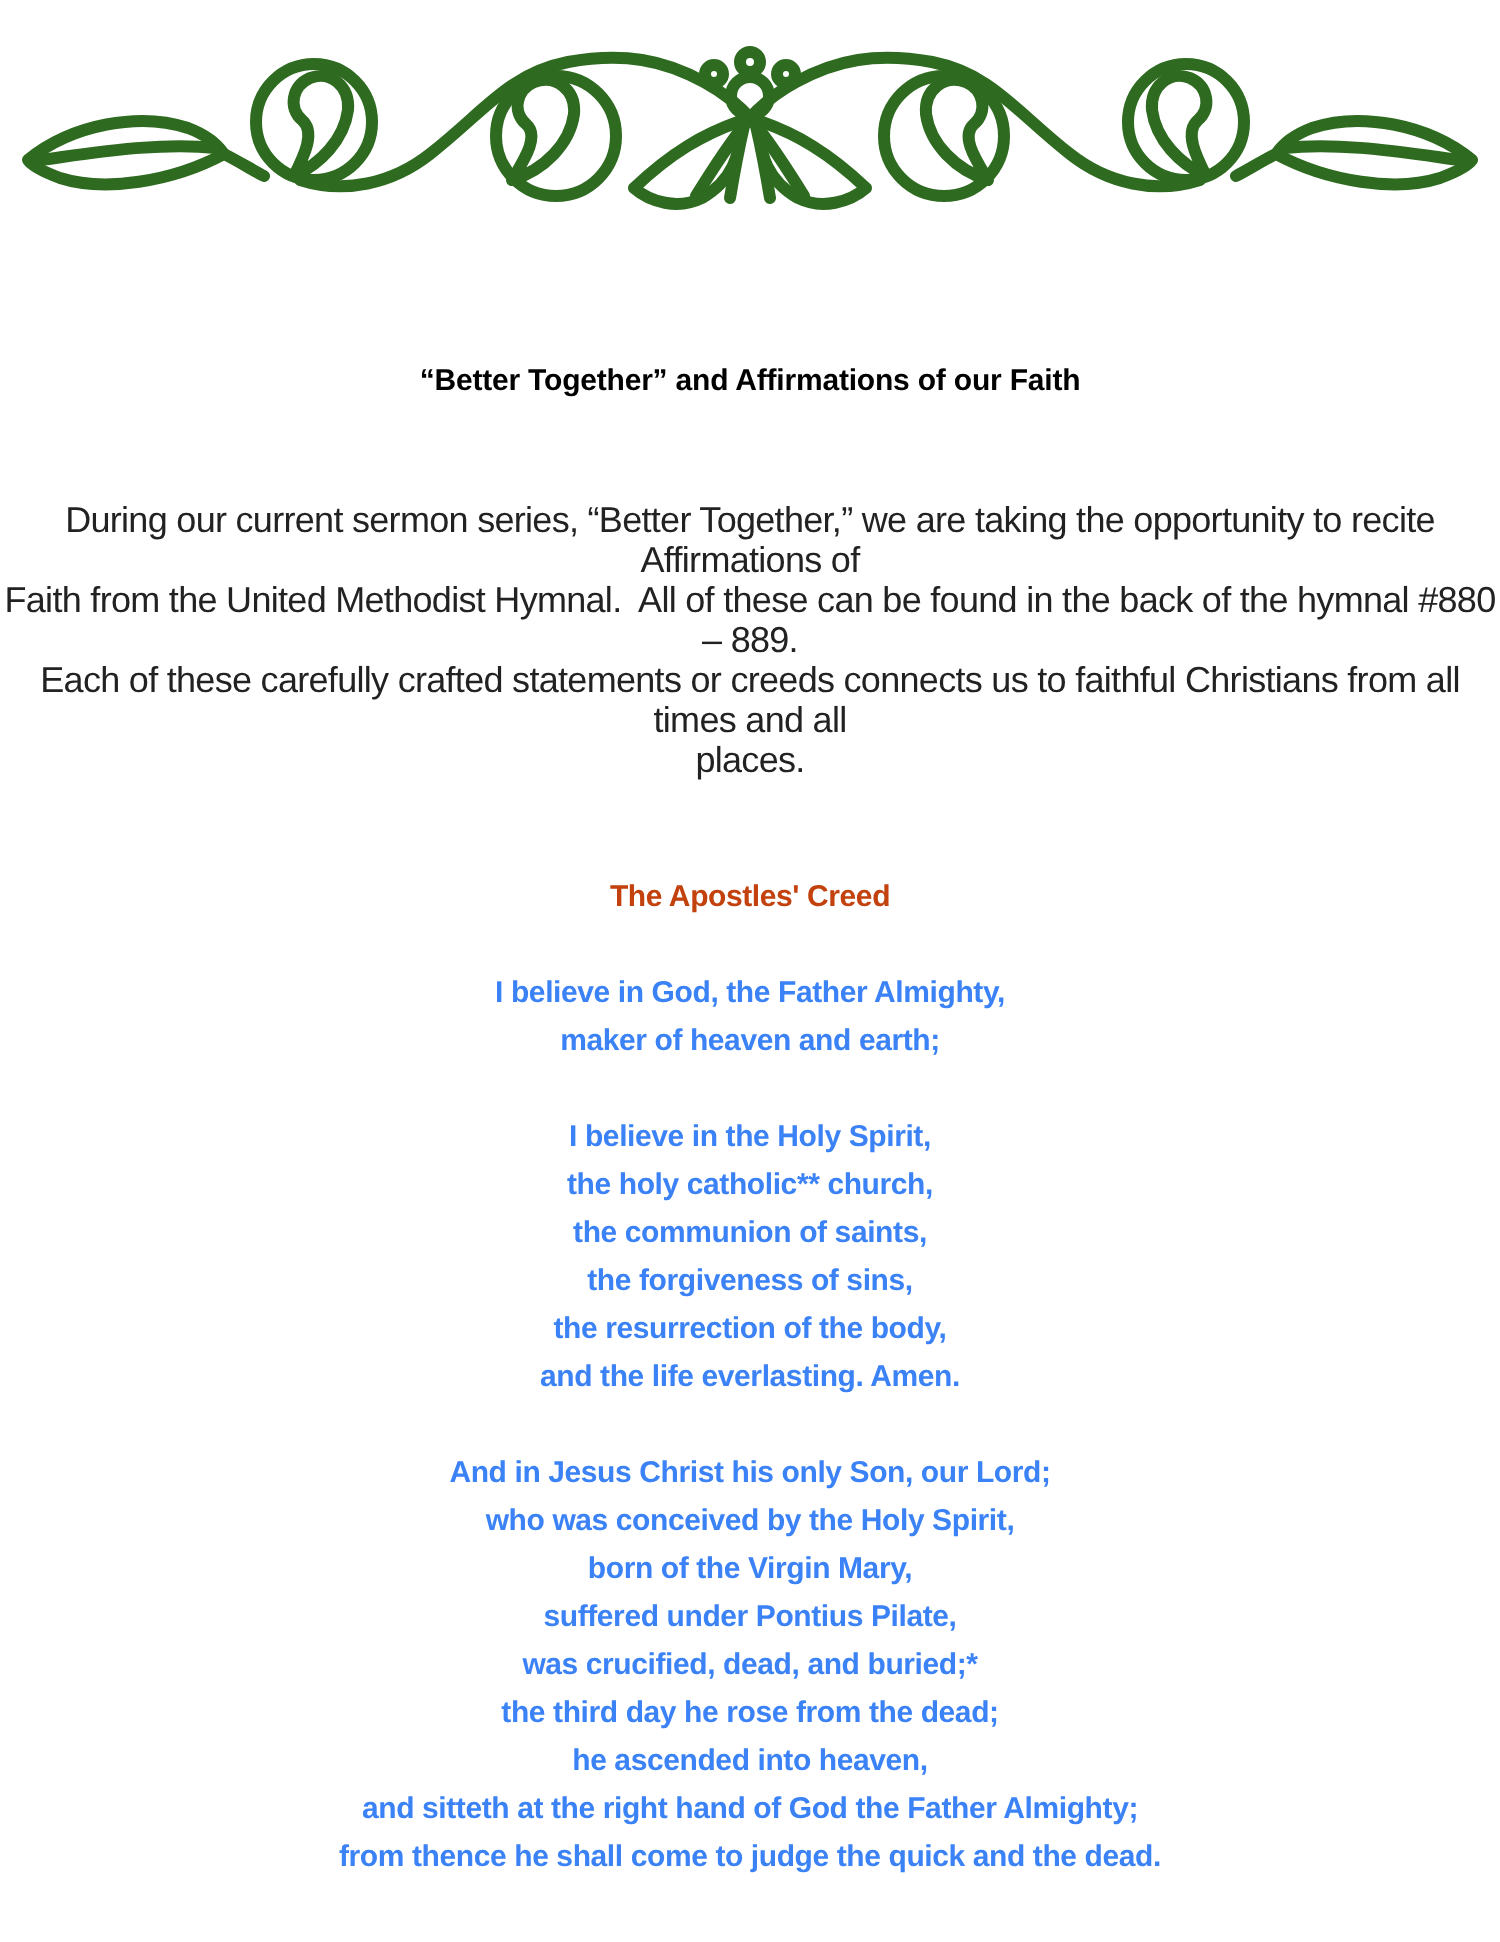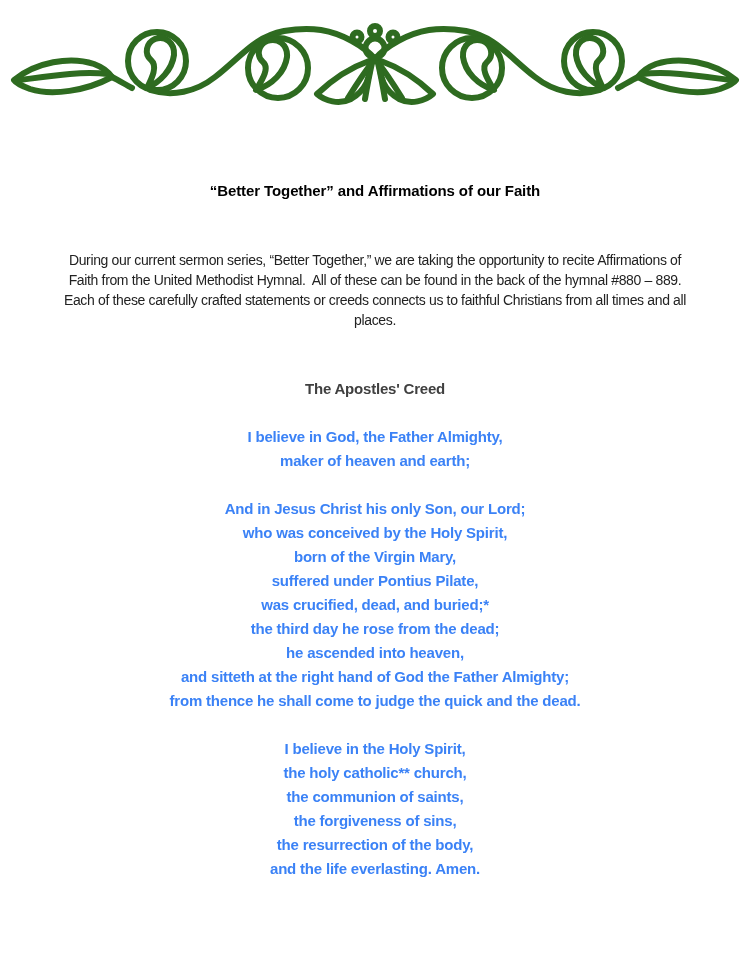--- a/index.html
+++ b/index.html
@@ -31,35 +31,35 @@
     text-align: center;
     font-size: 15px;
     line-height: 16px;
     font-weight: bold;
     letter-spacing: -0.1px;
     color: #000000;
   }
   p.intro {
     margin: 51px 0 4px 0;
     text-align: center;
-    font-size: 14px;
+    font-size: 18px;
     line-height: 20px;
     letter-spacing: -0.35px;
     color: #222222;
     white-space: pre-wrap;
     font-weight: normal;
   }
   h2.creed-heading {
     margin: 47px 0 0 0;
     text-align: center;
     font-size: 15px;
     line-height: 24px;
     font-weight: bold;
     letter-spacing: -0.2px;
-    color: #404040;
+    color: #c2410c;
   }
   p.stanza {
     margin: 24px 0 0 0;
     text-align: center;
     font-size: 15px;
     line-height: 24px;
     font-weight: bold;
     letter-spacing: -0.2px;
     color: #3b82f6;
     white-space: pre-wrap;
@@ -113,30 +113,30 @@
   <p class="intro">During our current sermon series, “Better Together,” we are taking the opportunity to recite Affirmations of
 Faith from the United Methodist Hymnal.  All of these can be found in the back of the hymnal #880 – 889.
 Each of these carefully crafted statements or creeds connects us to faithful Christians from all times and all
 places.</p>
 
   <h2 class="creed-heading">The Apostles' Creed</h2>
 
   <p class="stanza">I believe in God, the Father Almighty,
 maker of heaven and earth;</p>
 
+  <p class="stanza">I believe in the Holy Spirit,
+the holy catholic** church,
+the communion of saints,
+the forgiveness of sins,
+the resurrection of the body,
+and the life everlasting. Amen.</p>
+
   <p class="stanza">And in Jesus Christ his only Son, our Lord;
 who was conceived by the Holy Spirit,
 born of the Virgin Mary,
 suffered under Pontius Pilate,
 was crucified, dead, and buried;*
 the third day he rose from the dead;
 he ascended into heaven,
 and sitteth at the right hand of God the Father Almighty;
 from thence he shall come to judge the quick and the dead.</p>
 
-  <p class="stanza">I believe in the Holy Spirit,
-the holy catholic** church,
-the communion of saints,
-the forgiveness of sins,
-the resurrection of the body,
-and the life everlasting. Amen.</p>
-
 </div>
 
 </body></html>

